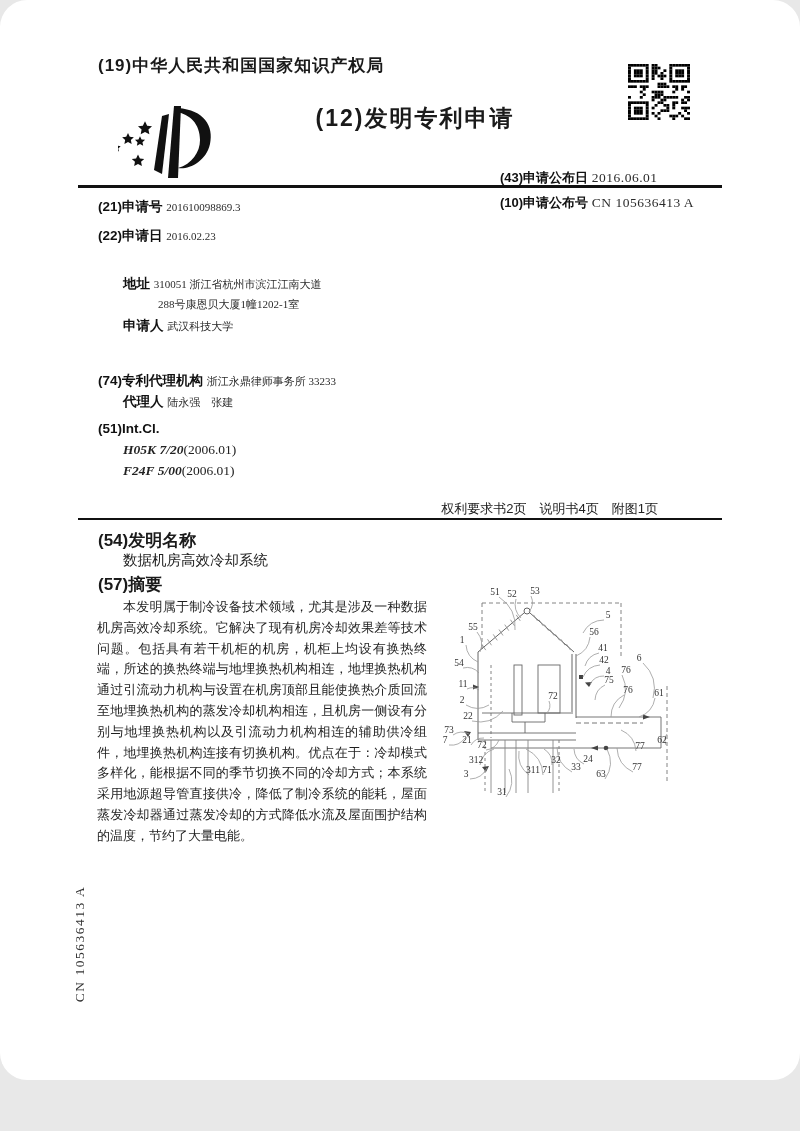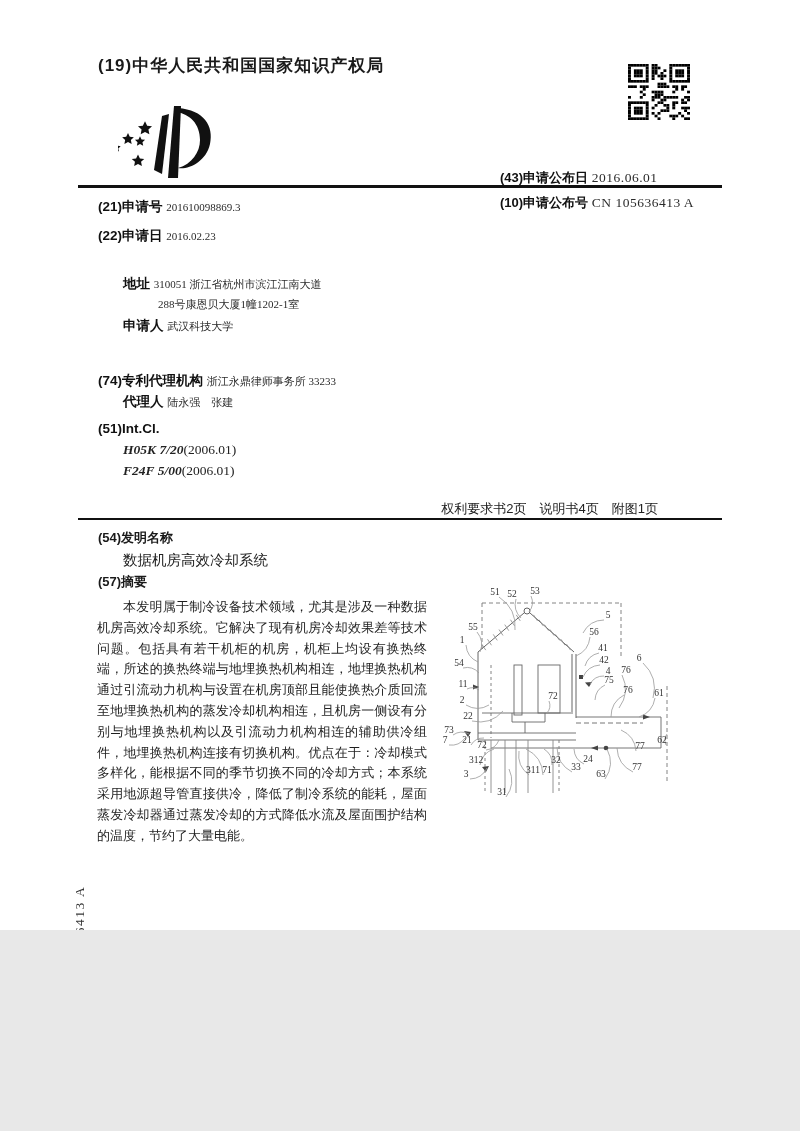--- a/index.html
+++ b/index.html
@@ -1,20 +1,21 @@
 <!DOCTYPE html>
 <html><head>
 <meta charset="utf-8">
 <style>
   * { margin:0; padding:0; box-sizing:border-box; }
   html,body { background:#e8e8e8; }
   .page {
-    position:relative; width:800px; height:930px; margin:0 auto;
+    position:relative; width:800px; height:1080px; margin:0 auto;
     background:#ffffff; color:#1a1a1a; overflow:hidden;
     font-family:"Liberation Sans", sans-serif;
+    border-radius:27px;
   }
   .abs { position:absolute; }
   .lbl { font-weight:700; color:#111; }
   .val { font-family:"Liberation Serif", serif; color:#2b2b2b; }
 
   .office { left:98px; top:54px; font-size:17px; font-weight:600; letter-spacing:1px; }
   .doc-type { left:250px; top:103px; width:330px; text-align:center; font-size:23px; font-weight:600; letter-spacing:2px; }
 
   .pub-row { left:500px; font-size:13px; white-space:nowrap; }
   .pub-row .val { font-size:13.5px; letter-spacing:0.5px; }
@@ -27,21 +28,21 @@
 
   .bib-row { left:98px; font-size:13.5px; white-space:nowrap; }
   .bib-row .val { font-size:11px; }
   .ind1 { left:123px; }
   .ind2 { left:158px; }
   .ipc { font-family:"Liberation Serif", serif; font-style:italic; font-weight:700; color:#222; }
   .ipc .ver { font-style:normal; font-weight:400; }
 
   .pages-info { left:360px; top:500px; width:298px; text-align:right; font-size:13px; color:#222; }
 
-  .sec-label { left:98px; font-size:13px; font-weight:700;text-align:center; }
+  .sec-label { left:98px; font-size:17px; font-weight:700;text-align:center; }
   .invention-title { left:123px; top:551px; font-size:14.5px; color:#222; }
 
   .abstract {
     left:97px; top:597px; width:330px;
     font-size:13px; line-height:20.8px; text-align:justify; text-indent:2em;
     color:#1f1f1f; font-family:"Liberation Sans", sans-serif;
   }
 
   .side-code {
     left:80px; top:944px; transform:translate(-50%,-50%) rotate(-90deg);
@@ -67,20 +68,21 @@
       <polygon points="56,2 63,2 60,74 50,74"></polygon>
       <polygon points="44,12 51,10 44,70 36,66"></polygon>
       <path d="M40,28 l2.4,5 5.4,0.6 -4,3.7 1.1,5.3 -4.9-2.7 -4.8,2.7 1-5.3 -4-3.7 5.4-0.6 Z" transform="translate(-9,-8) scale(0.9)"></path>
       <path d="M40,28 l2.4,5 5.4,0.6 -4,3.7 1.1,5.3 -4.9-2.7 -4.8,2.7 1-5.3 -4-3.7 5.4-0.6 Z" transform="translate(-20,8) scale(0.75)"></path>
       <path d="M40,28 l2.4,5 5.4,0.6 -4,3.7 1.1,5.3 -4.9-2.7 -4.8,2.7 1-5.3 -4-3.7 5.4-0.6 Z" transform="translate(-4,14) scale(0.65)"></path>
       <path d="M40,28 l2.4,5 5.4,0.6 -4,3.7 1.1,5.3 -4.9-2.7 -4.8,2.7 1-5.3 -4-3.7 5.4-0.6 Z" transform="translate(-26,22) scale(0.6)"></path>
       <path d="M40,28 l2.4,5 5.4,0.6 -4,3.7 1.1,5.3 -4.9-2.7 -4.8,2.7 1-5.3 -4-3.7 5.4-0.6 Z" transform="translate(-12,28) scale(0.8)"></path>
     </g>
   </svg>
 
+  <div class="abs doc-type">(12)发明专利申请</div>
 
   <svg id="qr" class="abs" style="left:628px;top:64px" width="62" height="56" viewBox="0 0 21 21" preserveAspectRatio="none">
       <rect x="8" y="0" width="1" height="1" fill="#000"></rect>
       <rect x="9" y="0" width="1" height="1" fill="#000"></rect>
       <rect x="8" y="1" width="1" height="1" fill="#000"></rect>
       <rect x="9" y="1" width="1" height="1" fill="#000"></rect>
       <rect x="10" y="1" width="1" height="1" fill="#000"></rect>
       <rect x="8" y="2" width="1" height="1" fill="#000"></rect>
       <rect x="9" y="2" width="1" height="1" fill="#000"></rect>
       <rect x="12" y="2" width="1" height="1" fill="#000"></rect>

